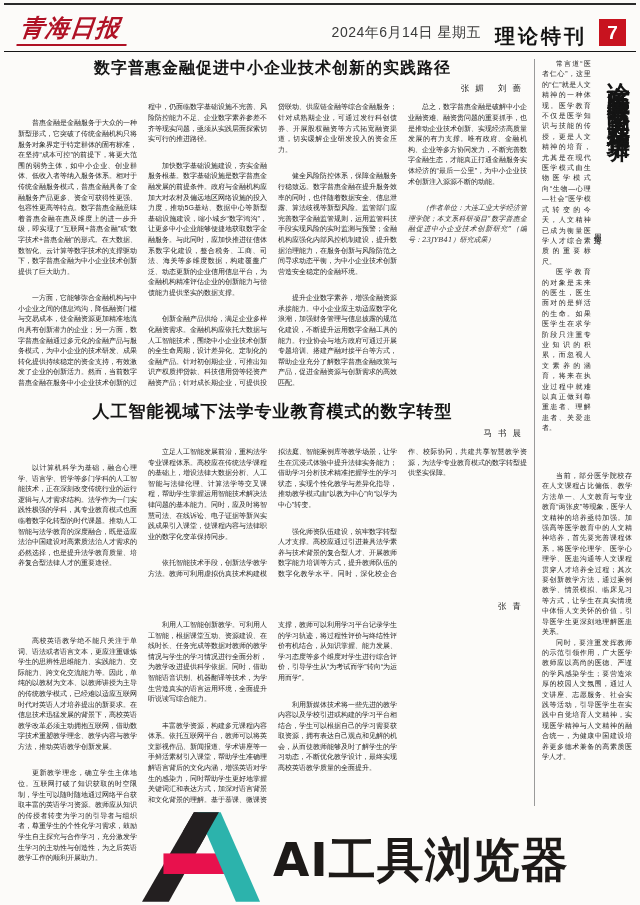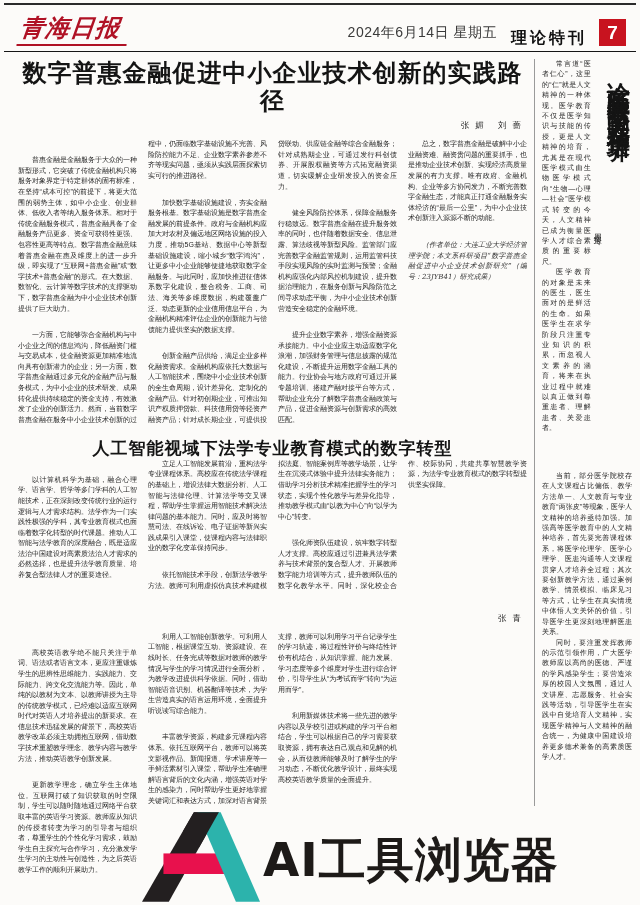--- a/index.html
+++ b/index.html
@@ -15,35 +15,35 @@
   
   .header { display:flex; align-items:flex-end; padding:6px 14px 5px 18px; height:46px; }
   .masthead {
     font-family:"DejaVu Serif", serif; font-style:italic; font-weight:bold;
     font-size:24px; color:#b01225; line-height:1;
     border-bottom:2px solid #b01225; padding:0 8px 4px 2px;
     transform:skewX(-6deg); letter-spacing:1px;
   }
   .header-spacer { flex:1; }
   .header-date { font-size:14px; color:#3a3a3a; margin:0 14px 4px 0; letter-spacing:.5px; }
-  .header-section { font-size:16px; font-weight:900; letter-spacing:3px; color:#111; line-height:1; margin-right:12px; }
+  .header-section { font-size:20px; font-weight:900; letter-spacing:3px; color:#111; line-height:1; margin-right:12px; }
   .page-badge {
     width:27px; height:27px; background:#c8131f; color:#fff;
     font-size:19px; font-weight:bold; display:flex; align-items:center; justify-content:center;
   }
   .header-rule { border-top:1.6px solid #161616; margin:0 4px; }
 
   
   .content { display:flex; padding:7px 8px 0 18px; height:848px; }
   .main { width:516px; }
   .sidebar { width:98px; margin-left:7px; border-left:1px solid #9a9a9a; padding-left:7px; }
 
   
   .article-title { text-align:center; font-weight:900; color:#141414; line-height:1.15; letter-spacing:1px; }
-  .t1 { font-size:24px; }
+  .t1 { font-size:16px; }
   .t2 { font-size:17px; }
   .t3 { font-size:23px; }
   .byline { text-align:right; font-size:8.5px; letter-spacing:6px; color:#2a2a2a; margin:6px 0 7px 0; }
   .body {
     column-count:4; column-gap:11px; column-fill:auto;
     font-size:7px; line-height:10.6px; text-align:justify; color:#262626;
     overflow:hidden;
   }
   .body p { text-indent:2em;margin-top:16px; }
   .body p.footnote { font-family:"DejaVu Serif", serif; font-style:italic; color:#333; }
@@ -66,21 +66,21 @@
     writing-mode:vertical-rl; font-size:8px; letter-spacing:2px; color:#222;
   }
   .sb-bottom {
     margin-top:8px; height:424px; overflow:hidden;
     font-size:7px; line-height:10.4px; text-align:justify; color:#262626;
   }
 
   
   .watermark {
     position:absolute; left:142px; top:806px; width:446px; height:99px;
-    background:#fcfbf9; display:flex; align-items:flex-end; gap:3px;
+    background:#fcfbf9; display:flex; align-items:flex-end; gap:13px;
   }
   .wm-logo { width:118px; height:96px; flex:0 0 auto; }
   .wm-text {
     font-family:"DejaVu Sans", sans-serif; font-weight:900; font-size:47px;
     color:#1d1a18; letter-spacing:1px; line-height:1; margin-bottom:22px; white-space:nowrap;
   }
 </style>
 </head>
 <body>
 
@@ -111,20 +111,21 @@
             <p>创新金融产品供给，满足企业多样化融资需求。金融机构应依托大数据与人工智能技术，围绕中小企业技术创新的全生命周期，设计差异化、定制化的金融产品。针对初创期企业，可推出知识产权质押贷款、科技信用贷等轻资产融资产品；针对成长期企业，可提供投贷联动、供应链金融等综合金融服务；针对成熟期企业，可通过发行科创债券、开展股权融资等方式拓宽融资渠道，切实缓解企业研发投入的资金压力。</p>
             <p>健全风险防控体系，保障金融服务行稳致远。数字普惠金融在提升服务效率的同时，也伴随着数据安全、信息泄露、算法歧视等新型风险。监管部门应完善数字金融监管规则，运用监管科技手段实现风险的实时监测与预警；金融机构应强化内部风控机制建设，提升数据治理能力，在服务创新与风险防范之间寻求动态平衡，为中小企业技术创新营造安全稳定的金融环境。</p>
             <p>提升企业数字素养，增强金融资源承接能力。中小企业应主动适应数字化浪潮，加强财务管理与信息披露的规范化建设，不断提升运用数字金融工具的能力。行业协会与地方政府可通过开展专题培训、搭建产融对接平台等方式，帮助企业充分了解数字普惠金融政策与产品，促进金融资源与创新需求的高效匹配。</p>
             <p>总之，数字普惠金融是破解中小企业融资难、融资贵问题的重要抓手，也是推动企业技术创新、实现经济高质量发展的有力支撑。唯有政府、金融机构、企业等多方协同发力，不断完善数字金融生态，才能真正打通金融服务实体经济的“最后一公里”，为中小企业技术创新注入源源不断的动能。</p>
             <p class="footnote">（作者单位：大连工业大学经济管理学院；本文系科研项目“数字普惠金融促进中小企业技术创新研究”（编号：23JYB41）研究成果）</p>
           </div>
       </article>
 
       <article class="article">
         <h1 class="article-title t2">人工智能视域下法学专业教育模式的数字转型</h1>
+        <div class="byline">马书晨</div>
         <div class="body b2">
             <p>以计算机科学为基础，融合心理学、语言学、哲学等多门学科的人工智能技术，正在深刻改变传统行业的运行逻辑与人才需求结构。法学作为一门实践性极强的学科，其专业教育模式也面临着数字化转型的时代课题。推动人工智能与法学教育的深度融合，既是适应法治中国建设对高素质法治人才需求的必然选择，也是提升法学教育质量、培养复合型法律人才的重要途径。</p>
             <p>立足人工智能发展前沿，重构法学专业课程体系。高校应在传统法学课程的基础上，增设法律大数据分析、人工智能与法律伦理、计算法学等交叉课程，帮助学生掌握运用智能技术解决法律问题的基本能力。同时，应及时将智慧司法、在线诉讼、电子证据等新兴实践成果引入课堂，使课程内容与法律职业的数字化变革保持同步。</p>
             <p>依托智能技术手段，创新法学教学方法。教师可利用虚拟仿真技术构建模拟法庭、智能案例库等教学场景，让学生在沉浸式体验中提升法律实务能力；借助学习分析技术精准把握学生的学习状态，实现个性化教学与差异化指导，推动教学模式由“以教为中心”向“以学为中心”转变。</p>
             <p>强化师资队伍建设，筑牢数字转型人才支撑。高校应通过引进兼具法学素养与技术背景的复合型人才、开展教师数字能力培训等方式，提升教师队伍的数字化教学水平。同时，深化校企合作、校际协同，共建共享智慧教学资源，为法学专业教育模式的数字转型提供坚实保障。</p>
           </div>
       </article>
 
       <article class="article">
         <div class="byline">张青</div>

